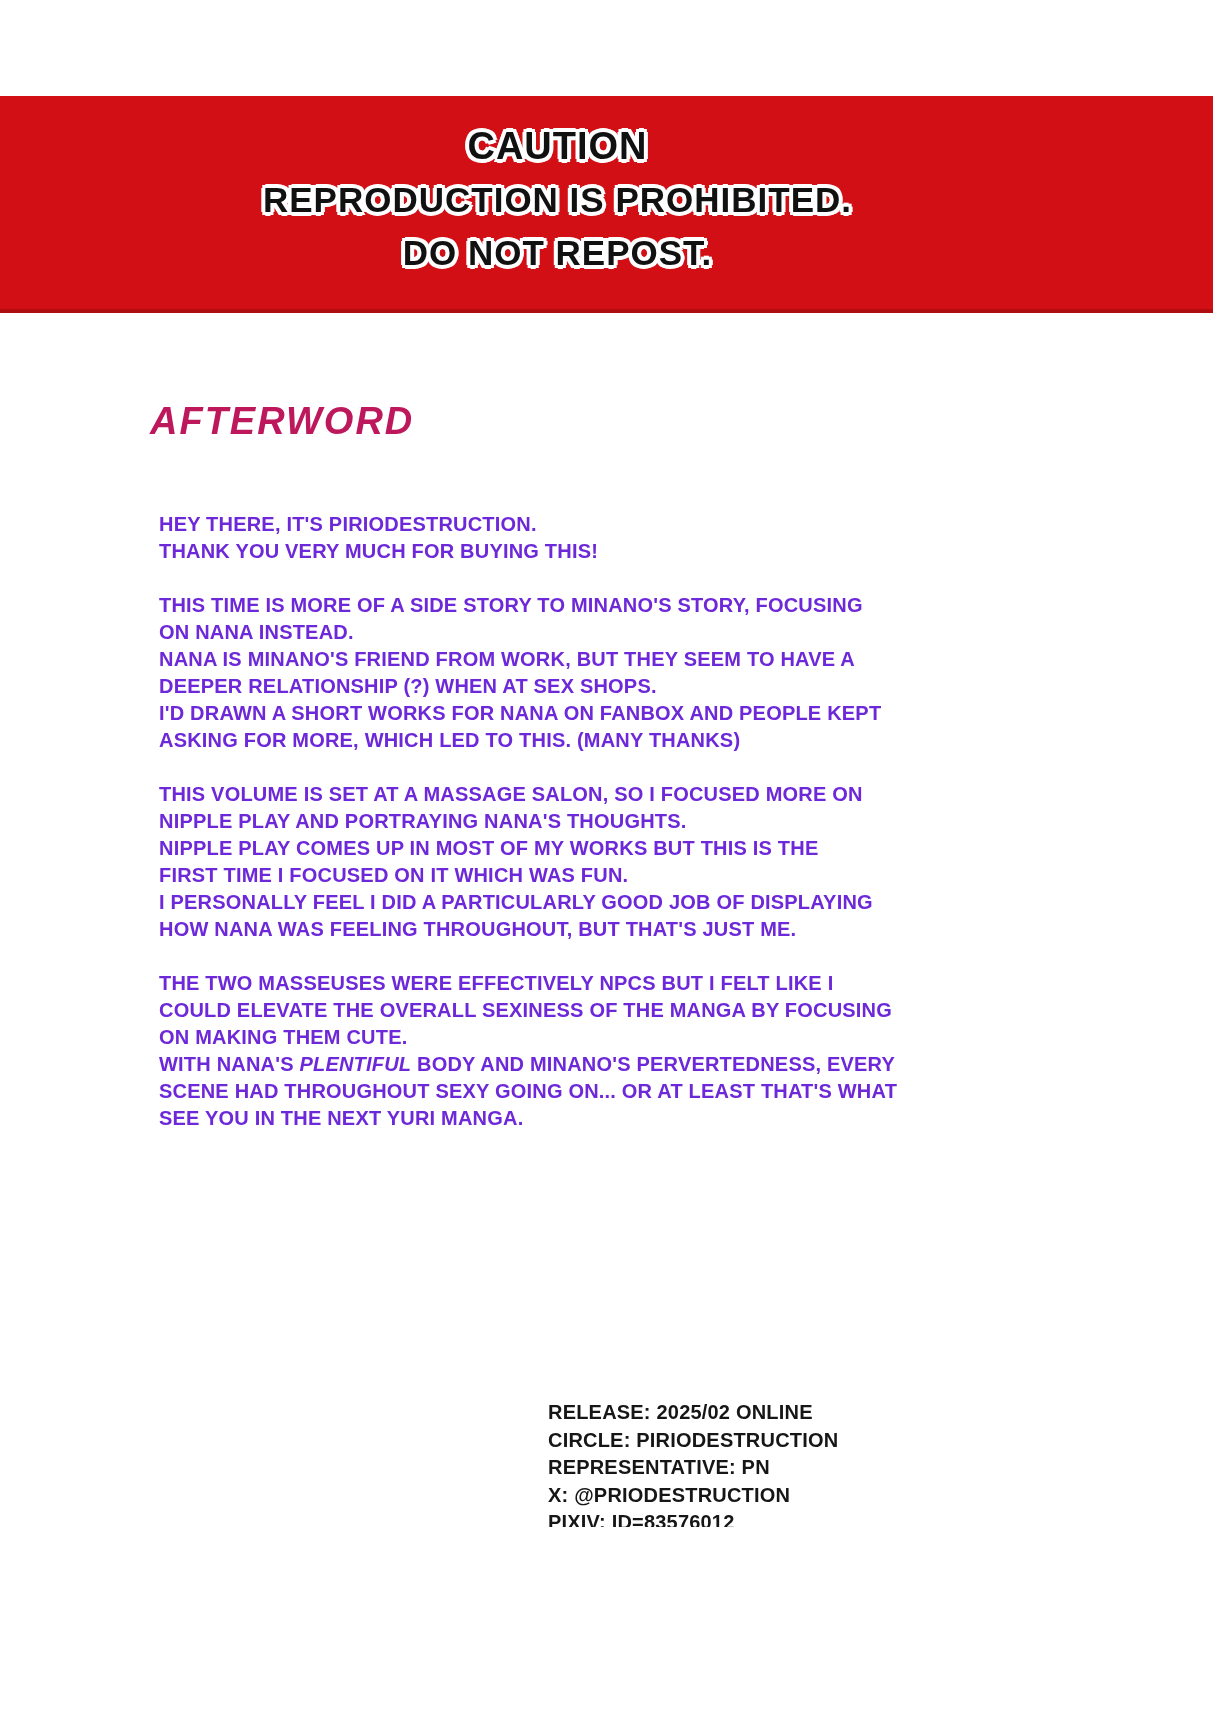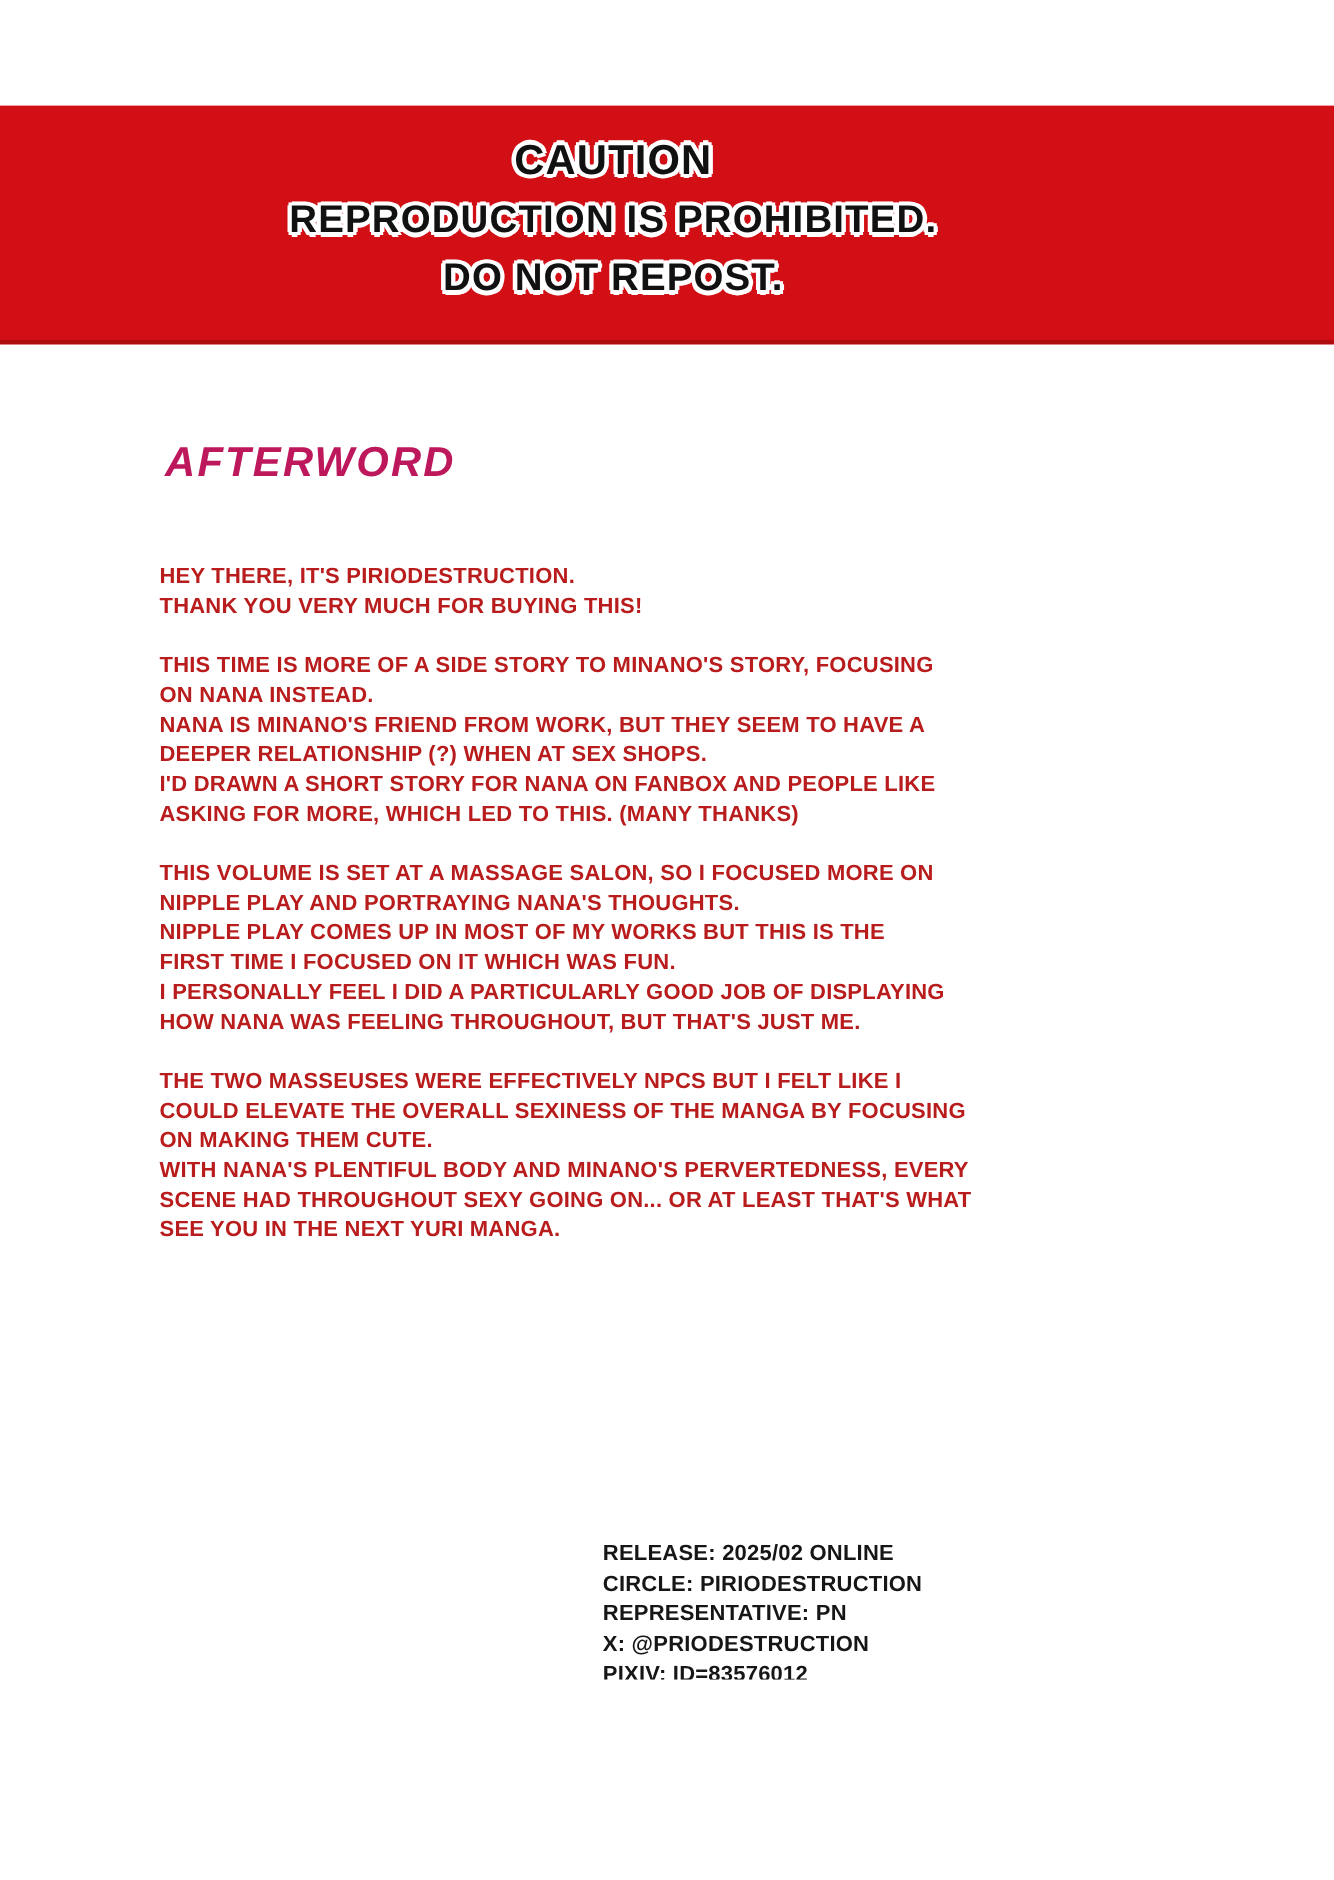--- a/index.html
+++ b/index.html
@@ -58,32 +58,32 @@
     font-style: italic;
     letter-spacing: 2px;
     color: #be185d;
     white-space: nowrap;
   }
 
   
   .body-text {
     position: absolute;
     top: 511px;
-    left: 145px;
+    left: 159px;
     width: 930px;
     font-size: 20px;
     font-weight: bold;
     line-height: 27px;
     letter-spacing: 0.2px;
-    color: #b91c1c;
+    color: #6d28d9;
   }
   .para { margin: 0 0 27px 0; }
   .extra-gap { margin-top: 27px; }
   .line { display: block; white-space: nowrap; }
-  .em-word { }
+  .em-word { font-style: italic; }
 
   
   .colophon {
     position: absolute;
     top: 1399px;
     left: 548px;
     width: 565px;
     font-size: 20px;
     font-weight: bold;
     line-height: 27.5px;
@@ -112,21 +112,21 @@
     <p class="para">
       <span class="line">HEY THERE, IT'S PIRIODESTRUCTION.</span>
       <span class="line">THANK YOU VERY MUCH FOR BUYING THIS!</span>
     </p>
 
     <p class="para">
       <span class="line">THIS TIME IS MORE OF A SIDE STORY TO MINANO'S STORY, FOCUSING</span>
       <span class="line">ON NANA INSTEAD.</span>
       <span class="line">NANA IS MINANO'S FRIEND FROM WORK, BUT THEY SEEM TO HAVE A</span>
       <span class="line">DEEPER RELATIONSHIP (?) WHEN AT SEX SHOPS.</span>
-      <span class="line">I'D DRAWN A SHORT STORY FOR NANA ON FANBOX AND PEOPLE LIKE</span>
+      <span class="line">I'D DRAWN A SHORT WORKS FOR NANA ON FANBOX AND PEOPLE KEPT</span>
       <span class="line">ASKING FOR MORE, WHICH LED TO THIS. (MANY THANKS)</span>
     </p>
 
     <p class="para">
       <span class="line">THIS VOLUME IS SET AT A MASSAGE SALON, SO I FOCUSED MORE ON</span>
       <span class="line">NIPPLE PLAY AND PORTRAYING NANA'S THOUGHTS.</span>
       <span class="line">NIPPLE PLAY COMES UP IN MOST OF MY WORKS BUT THIS IS THE</span>
       <span class="line">FIRST TIME I FOCUSED ON IT WHICH WAS FUN.</span>
       <span class="line">I PERSONALLY FEEL I DID A PARTICULARLY GOOD JOB OF DISPLAYING</span>
       <span class="line">HOW NANA WAS FEELING THROUGHOUT, BUT THAT'S JUST ME.</span>

